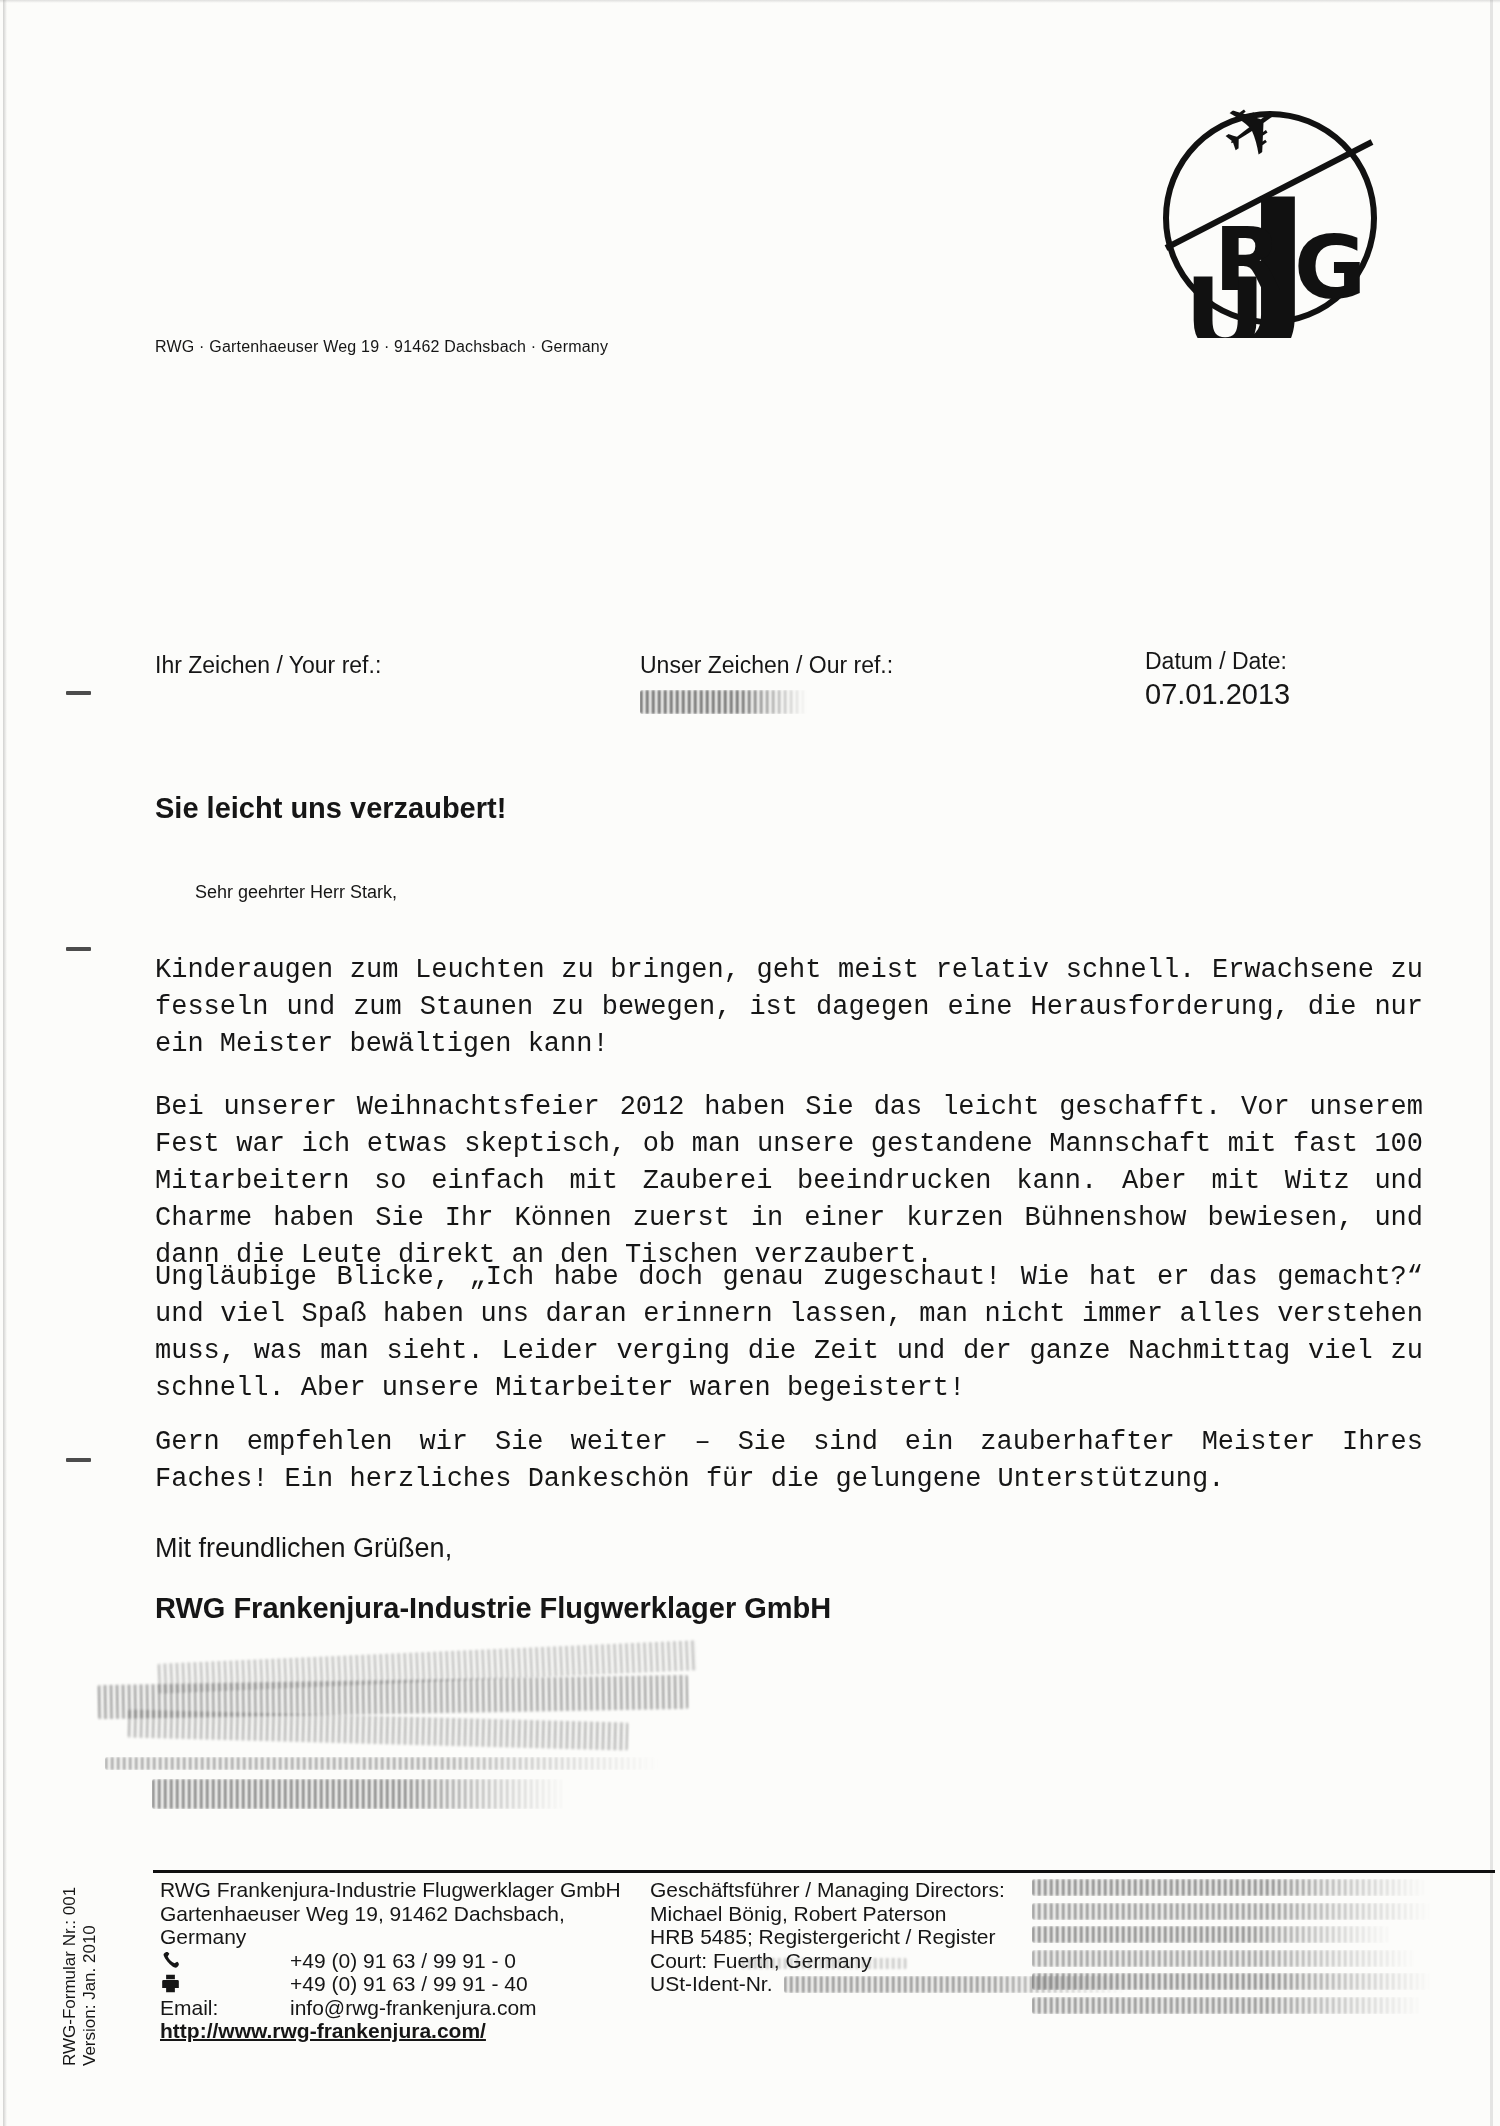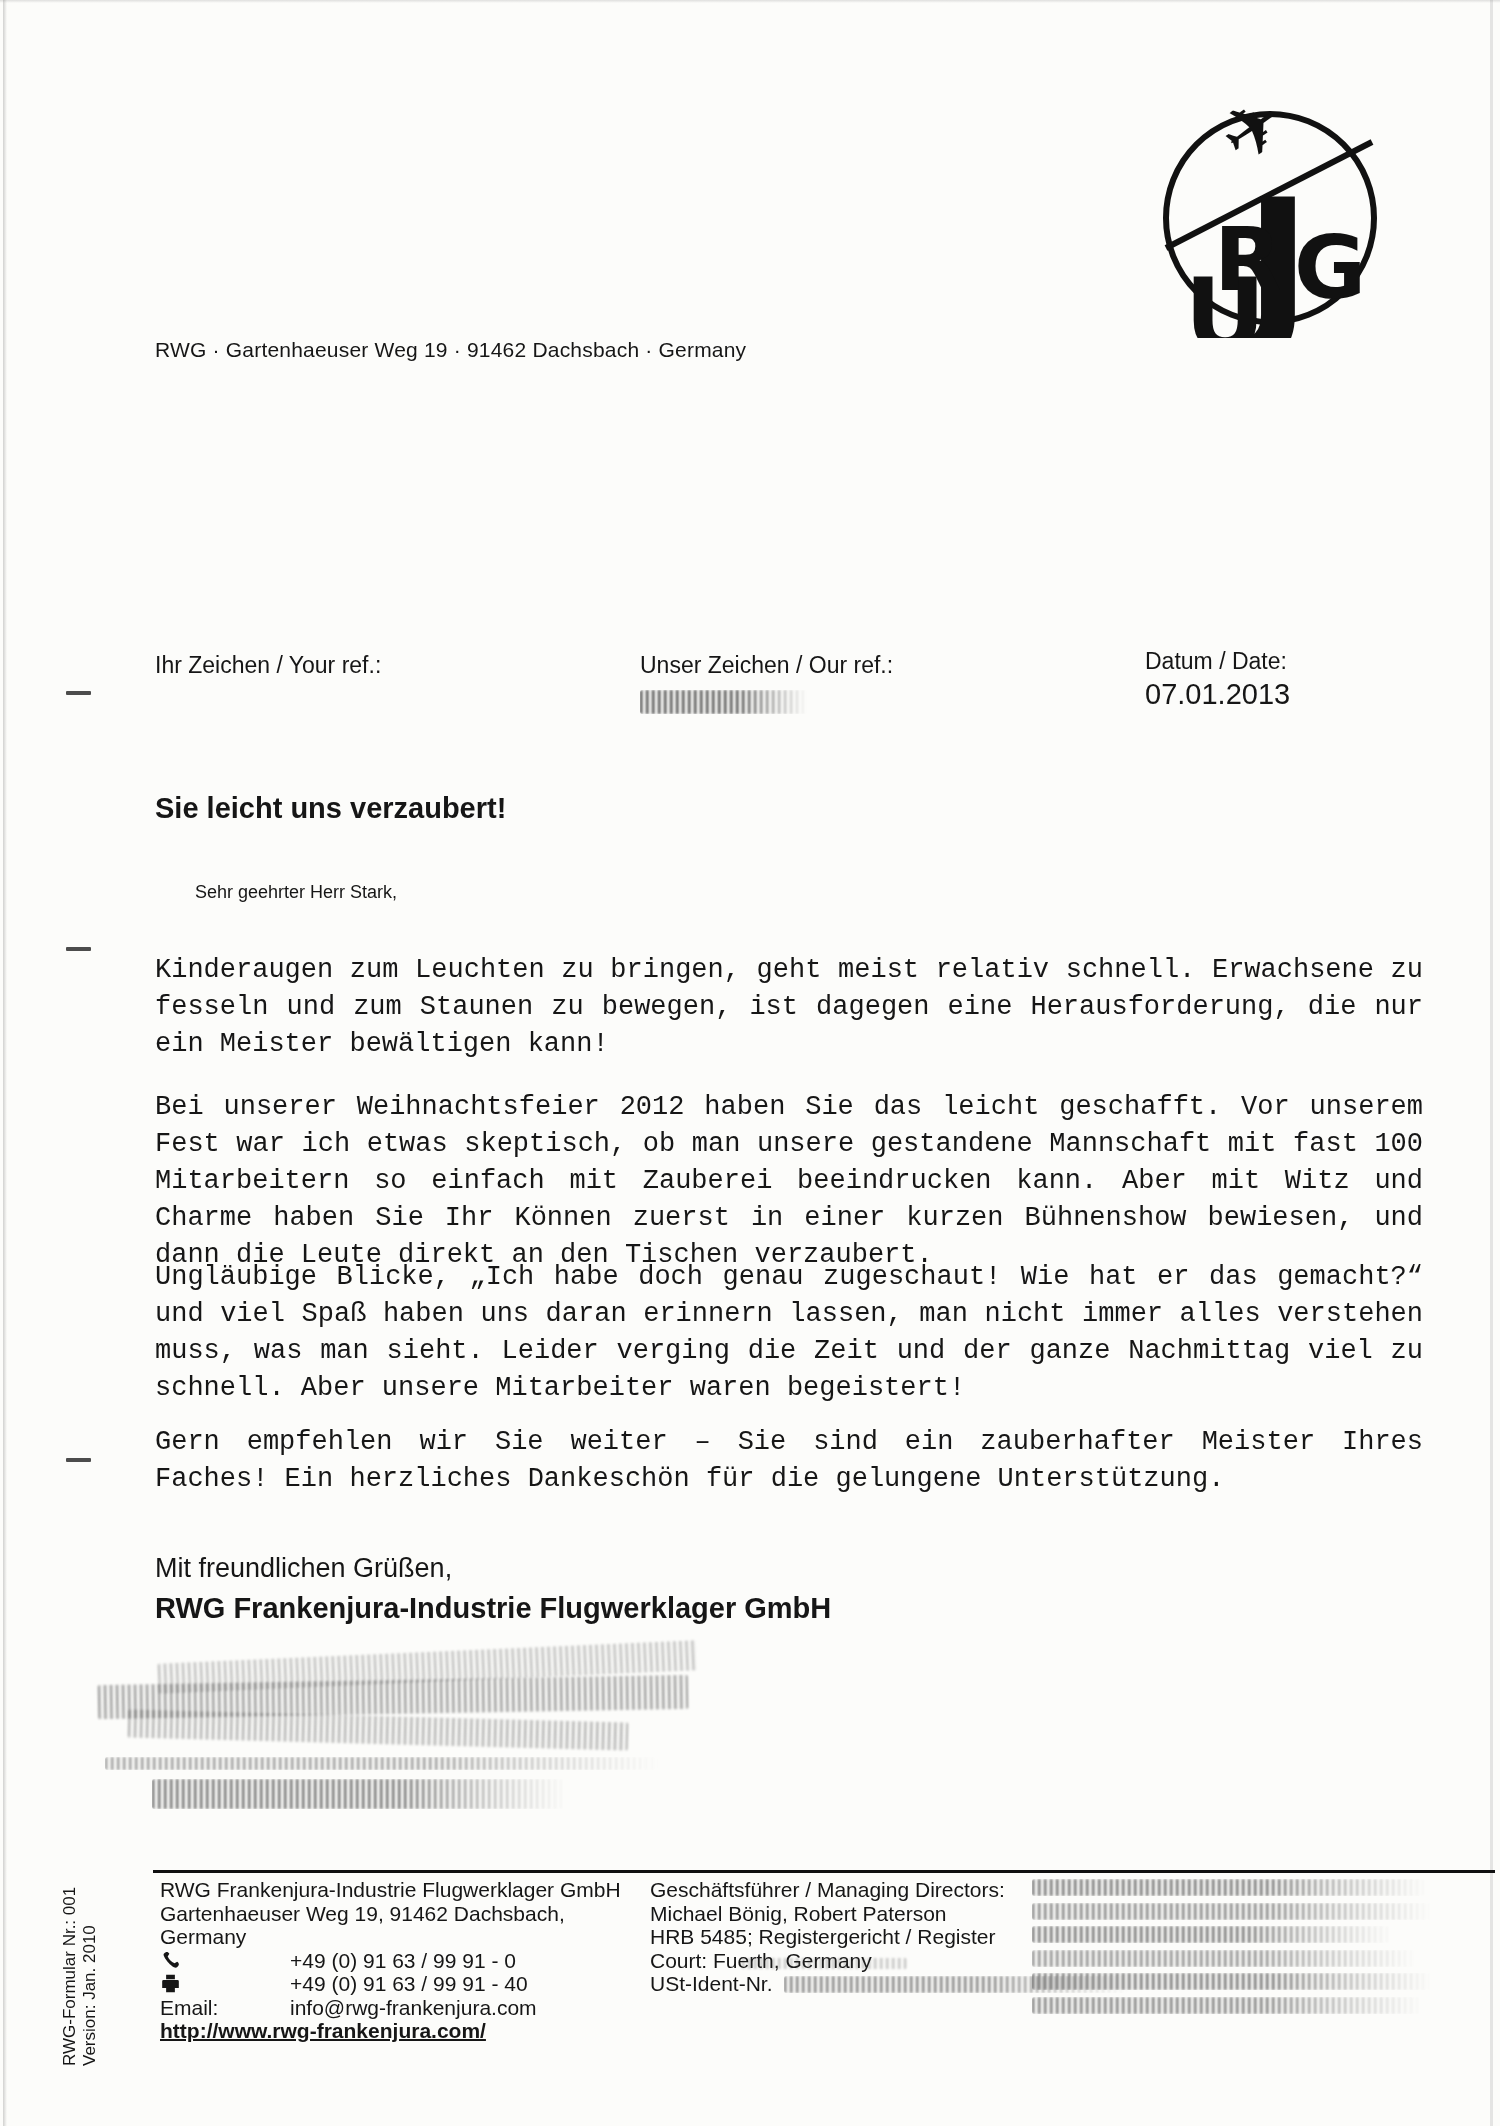--- a/index.html
+++ b/index.html
@@ -14,38 +14,38 @@
     background:linear-gradient(to right, rgba(110,110,110,.30), rgba(110,110,110,0));}
   .scan-edge-right{position:absolute;left:1490px;top:0;width:3px;height:100%;
     background:rgba(120,120,120,.18);}
   .scan-edge-top{position:absolute;left:0;top:0;width:100%;height:3px;
     background:linear-gradient(to bottom, rgba(120,120,120,.22), rgba(120,120,120,0));}
 
   .abs{position:absolute;}
 
   .logo-svg{position:absolute; left:1150px; top:98px; width:240px; height:240px;}
 
-  .sender-line{left:155px; top:338px; font-size:21px; letter-spacing:.2px;}
+  .sender-line{left:155px; top:338px; font-size:16px; letter-spacing:.2px;}
   .recipient{left:155px; top:378px; font-size:28px; line-height:37px;}
   .recipient .city{margin-top:17px;}
 
   .ref-label{font-size:23px;}
   .your-ref{left:155px; top:652px;}
   .our-ref{left:640px; top:652px;}
   .date-label{left:1145px; top:648px;}
   .date-value{left:1145px; top:678px; font-size:29px;}
 
   .subject{left:155px; top:792px; font-size:29px; font-weight:bold;}
   .salutation{left:155px; top:882px; font-size:18px;margin-left:40px;}
 
   .body-par{left:155px; width:1268px; font-size:27px; line-height:37px;
     text-align:justify;font-family:Liberation Mono, monospace;}
   .p1{top:952px;} .p2{top:1089px;} .p3{top:1259px;} .p4{top:1424px;}
 
-  .closing{left:155px; top:1533px; font-size:27px;margin-top:20px;}
+  .closing{left:155px; top:1533px; font-size:27px;}
   .company-line{left:155px; top:1592px; font-size:29px; font-weight:bold;}
 
   
   .redact{
     background:repeating-linear-gradient(90deg,
       rgba(45,45,45,.85) 0 2px,
       rgba(130,130,130,.35) 2px 4px,
       rgba(255,255,255,0) 4px 6px);
     filter:blur(1.1px);
     border-radius:2px;

